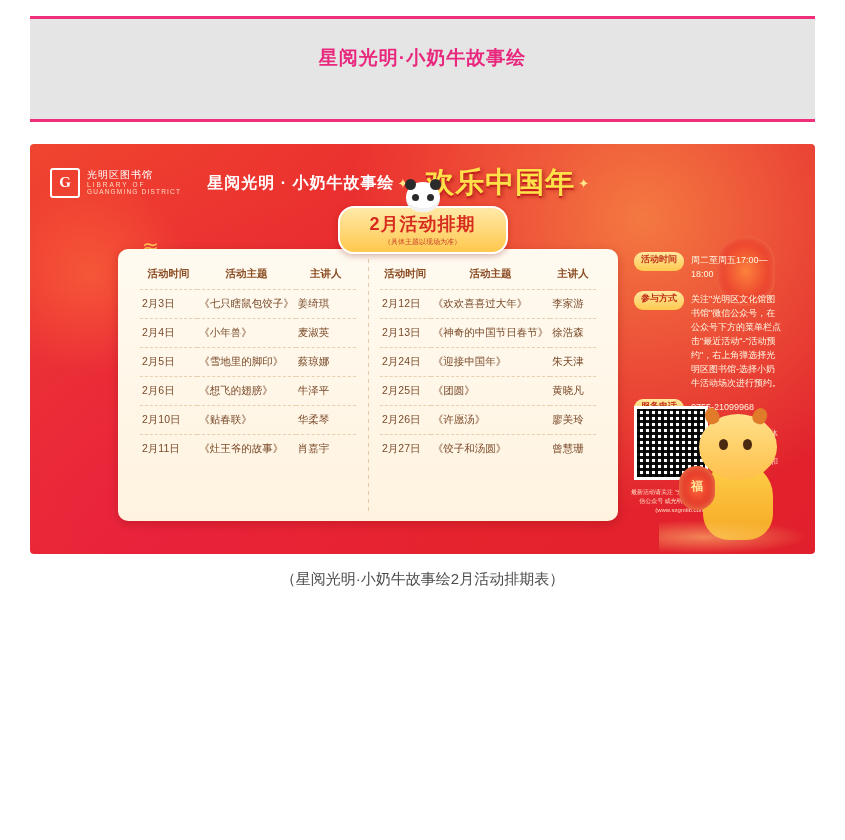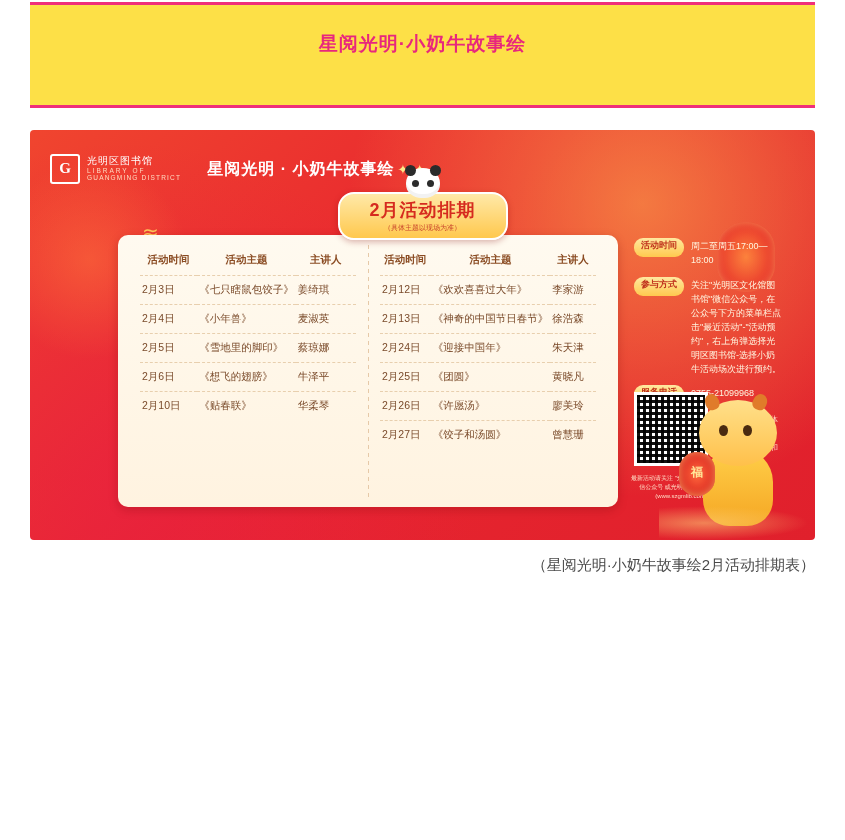--- a/index.html
+++ b/index.html
@@ -15,22 +15,22 @@
   }
   .page {
     position: relative;
     width: 845px;
     height: 840px;
     box-sizing: border-box;
     padding: 0 30px;
   }
   
   .intro-card {
-    margin-top: 2px;
-    background: #fde047;
+    margin-top: 16px;
+    background: #e5e5e5;
     border-top: 3px solid #ef2f7a;
     border-bottom: 3px solid #ef2f7a;
     padding: 26px 34px 26px 34px;
     box-sizing: border-box;
   }
   .intro-title {
     text-align: center;
     color: #e8277d;
     font-size: 19px;
     font-weight: bold;
@@ -392,21 +392,21 @@
   }
   .cloud {
     position: absolute;
     right: 6px; bottom: 0;
     width: 150px; height: 34px;
     background: radial-gradient(ellipse at 30% 50%, rgba(255,210,120,.55), rgba(255,210,120,0) 70%);
   }
   
   .poster-caption {
     margin-top: 16px;
-    text-align: right;
+    text-align: center;
     color: #4a4a4a;
     font-size: 15px;
   }
 </style>
 </head>
 <body>
 
 <div class="page">
 
   <div class="intro-card">
@@ -421,20 +421,21 @@
         <div class="lib-logo">
           <div class="lib-mark">G</div>
           <div class="lib-names">
             <div class="lib-cn">光明区图书馆</div>
             <div class="lib-en1">LIBRARY OF</div>
             <div class="lib-en2">GUANGMING DISTRICT</div>
           </div>
         </div>
         <div class="p-series">星阅光明 · 小奶牛故事绘</div>
         <div class="spark">✦</div>
+        <div class="p-bigtitle">欢乐中国年</div>
         <div class="spark">✦</div>
       </div>
 
       <div class="fan">≋</div>
       <div class="lantern-deco"></div>
 
       <div class="panda">
         <div class="eyes">
             <i></i>
             <i></i>
@@ -474,20 +475,25 @@
               <tr>
                 <td class="c-date">2月6日</td>
                 <td class="c-topic">《想飞的翅膀》</td>
                 <td class="c-host">牛泽平</td>
               </tr>
               <tr>
                 <td class="c-date">2月10日</td>
                 <td class="c-topic">《贴春联》</td>
                 <td class="c-host">华柔琴</td>
               </tr>
+              <tr>
+                <td class="c-date">2月11日</td>
+                <td class="c-topic">《灶王爷的故事》</td>
+                <td class="c-host">肖嘉宇</td>
+              </tr>
             </tbody>
           </table>
         </div>
         <div class="sheet-col">
           <table class="sch">
             <thead>
               <tr>
                 <th>活动时间</th>
                 <th>活动主题</th>
                 <th>主讲人</th>

